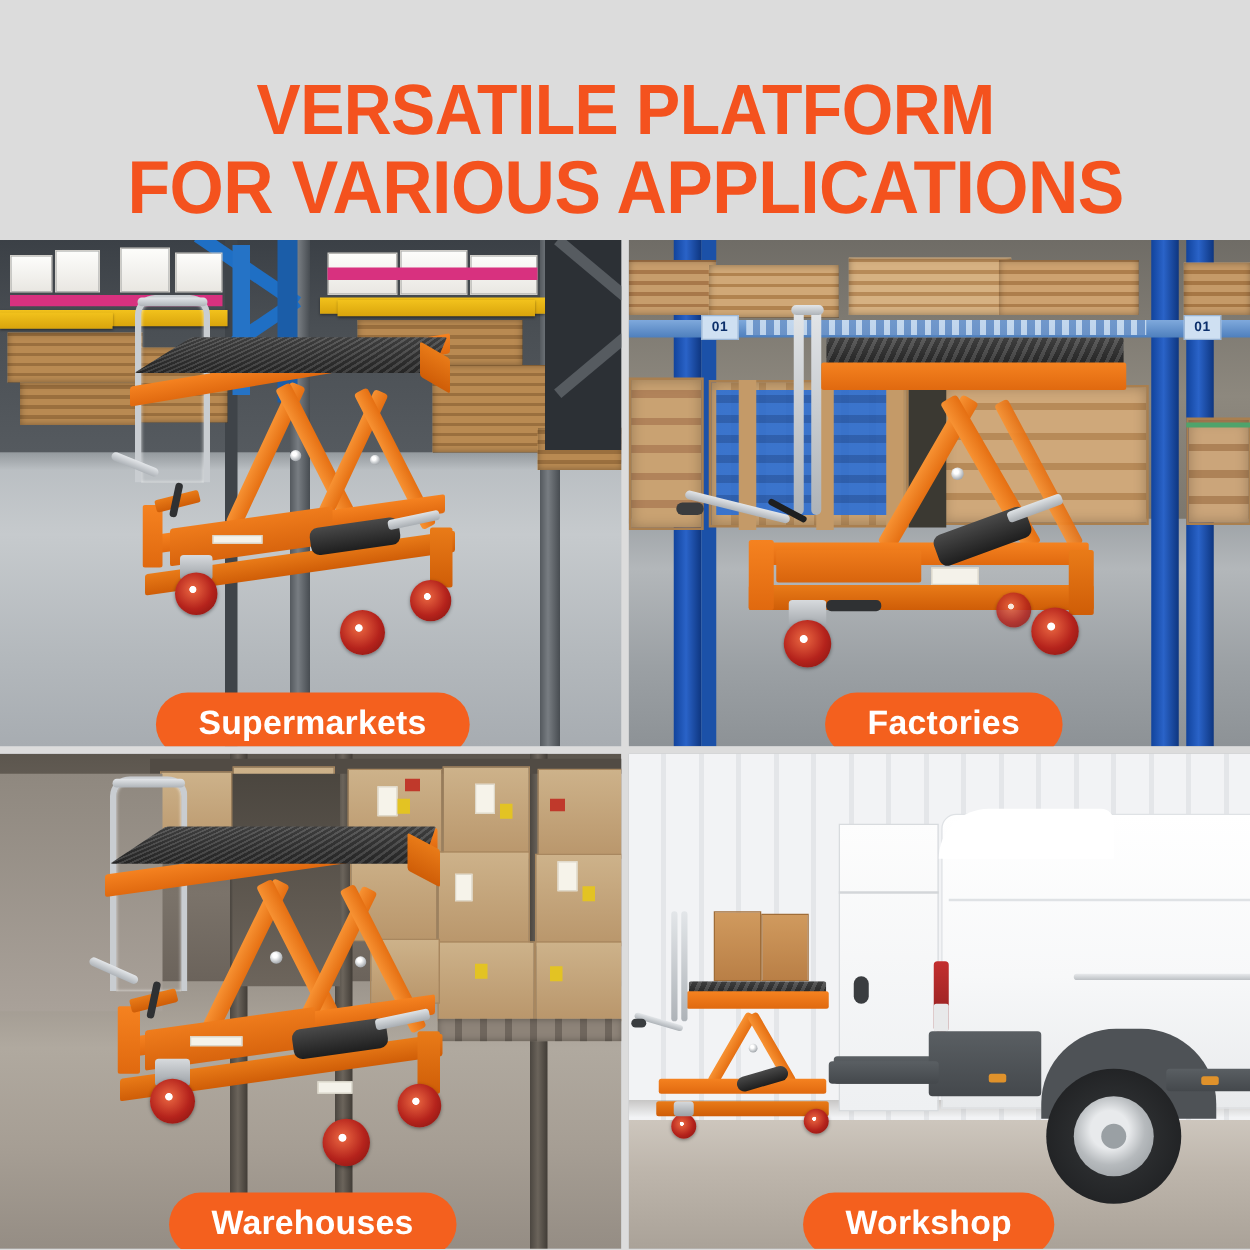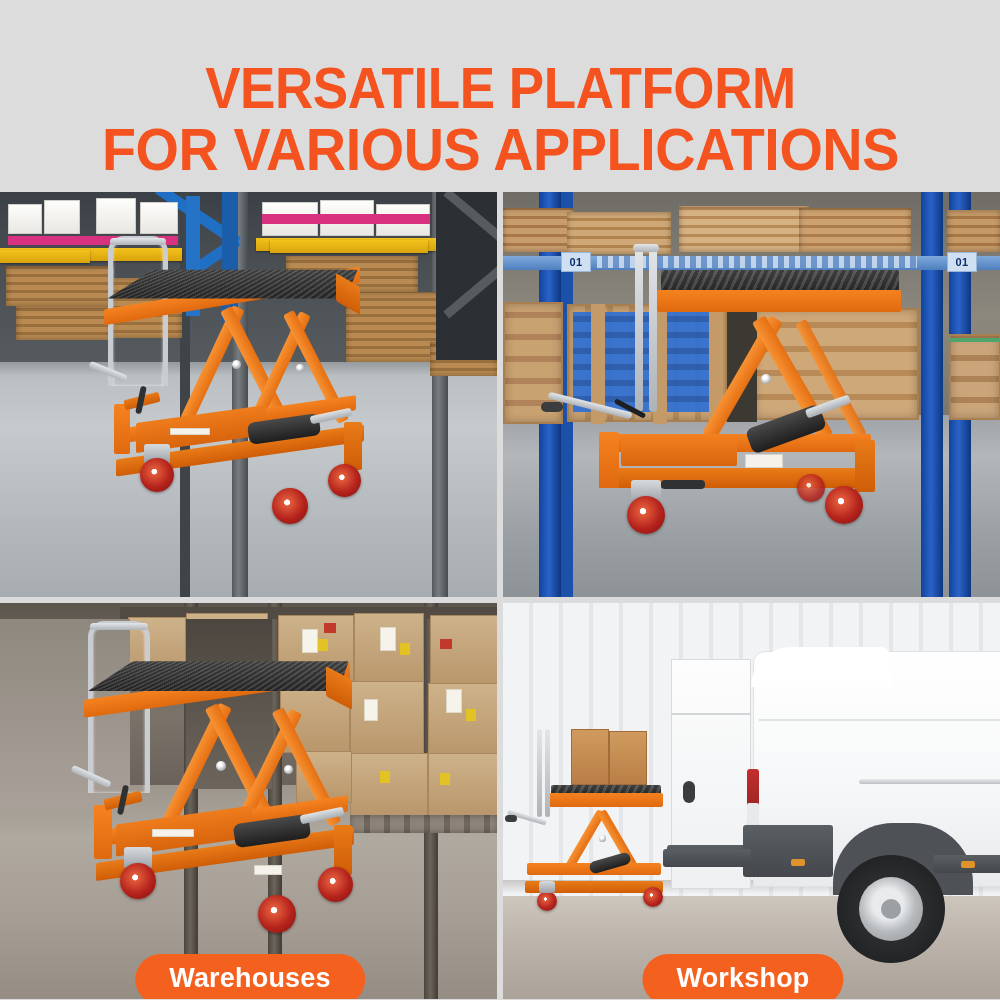--- a/index.html
+++ b/index.html
@@ -363,20 +363,21 @@
 
         <div class="c-frame-d" style="left:28px;top:160px;width:36px;height:10px;transform:rotate(-14deg);"></div>
         <div style="position:absolute;left:42px;top:150px;width:6px;height:28px;background:#2f3133;border-radius:3px;transform:rotate(12deg);"></div>
 
         <div class="caster-fork" style="left:48px;top:208px;width:26px;height:20px;"></div>
         <div class="caster" style="left:44px;top:222px;width:34px;height:34px;"></div>
         <div class="caster" style="left:176px;top:252px;width:36px;height:36px;"></div>
         <div class="caster" style="left:232px;top:228px;width:33px;height:33px;"></div>
       </div>
     </div>
+    <div class="badge">Supermarkets</div>
   </div>
 
   <div class="panel panel-tr">
     <div class="scene">
       <div class="tr-back"></div>
       <div class="tr-floor"></div>
 
       <div class="blue-upright" style="left:36px;"></div>
       <div class="blue-upright" style="left:418px;"></div>
       <div class="blue-upright" style="left:446px;"></div>
@@ -433,20 +434,21 @@
         <div class="c-cyl" style="left:208px;top:172px;width:78px;height:26px;transform:rotate(-20deg);"></div>
         <div class="c-rod" style="left:266px;top:158px;width:46px;height:9px;transform:rotate(-20deg);"></div>
 
         <div class="caster-fork" style="left:92px;top:236px;width:30px;height:24px;"></div>
         <div class="caster" style="left:88px;top:252px;width:38px;height:38px;"></div>
         <div class="caster" style="left:286px;top:242px;width:38px;height:38px;"></div>
         <div class="caster" style="left:258px;top:230px;width:28px;height:28px;opacity:.85;"></div>
         <div style="position:absolute;left:122px;top:236px;width:44px;height:9px;background:#2f3133;border-radius:4px;"></div>
       </div>
     </div>
+    <div class="badge">Factories</div>
   </div>
 
   <div class="panel panel-br">
     <div class="scene">
       <div class="br-back"></div>
       <div class="br-floor"></div>
 
       <div class="rack-post" style="left:184px;"></div>
       <div class="rack-post" style="left:268px;"></div>
       <div class="rack-post" style="left:424px;"></div>

